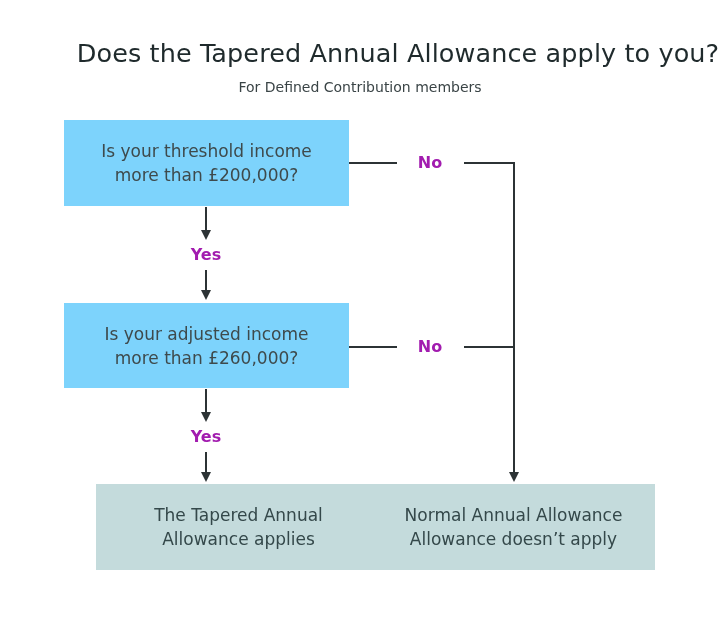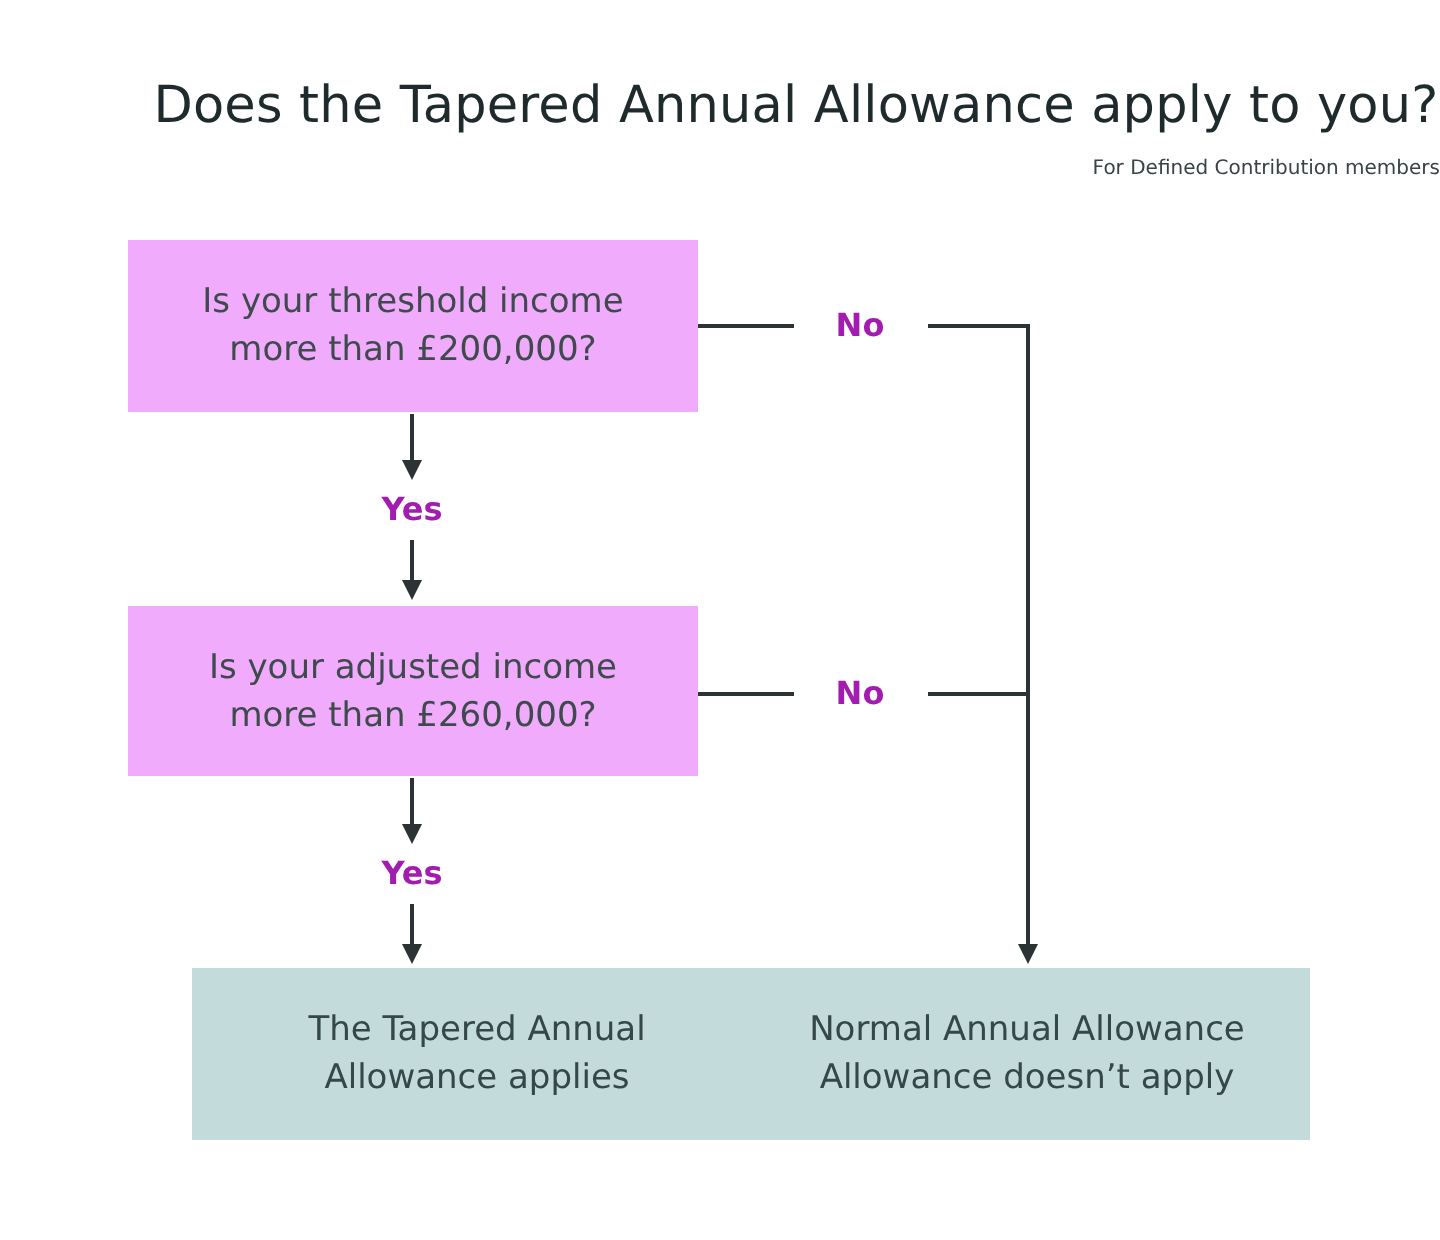--- a/index.html
+++ b/index.html
@@ -5,28 +5,28 @@
     html, body { margin: 0; padding: 0; }
     body {
       width: 720px; height: 620px; background: #ffffff; position: relative;
       font-family: "DejaVu Sans", sans-serif; overflow: hidden;
     }
     .title {
       position: absolute; left: 0; top: 38px; width: 720px; text-align: center;
       font-size: 25.5px; color: #1f2a2c; letter-spacing: 0.1px; margin-left: 38px;
     }
     .subtitle {
-      position: absolute; left: 0; top: 79px; width: 720px; text-align: right;
-      font-size: 10px; color: #3a4446;
+      position: absolute; left: 0; top: 79px; width: 720px; text-align: center;
+      font-size: 14px; color: #3a4446;
     }
     .box {
       position: absolute; display: flex; align-items: center; justify-content: center;
       text-align: center; font-size: 17px; line-height: 24px; color: #3e4a4c;
     }
-    .q { background: #f0abfc; }
+    .q { background: #7dd3fc; }
     .r { background: #c4dbdc; color: #34484a; }
     .line { position: absolute; background: #2c3335; }
     .label { position: absolute; font-weight: bold; font-size: 16px; color: #a21caf; text-align: center; }
     .arrowhead {
       position: absolute; width: 0; height: 0;
       border-left: 5px solid transparent; border-right: 5px solid transparent;
       border-top: 10px solid #2c3335;
     }
   </style>
 </head>

